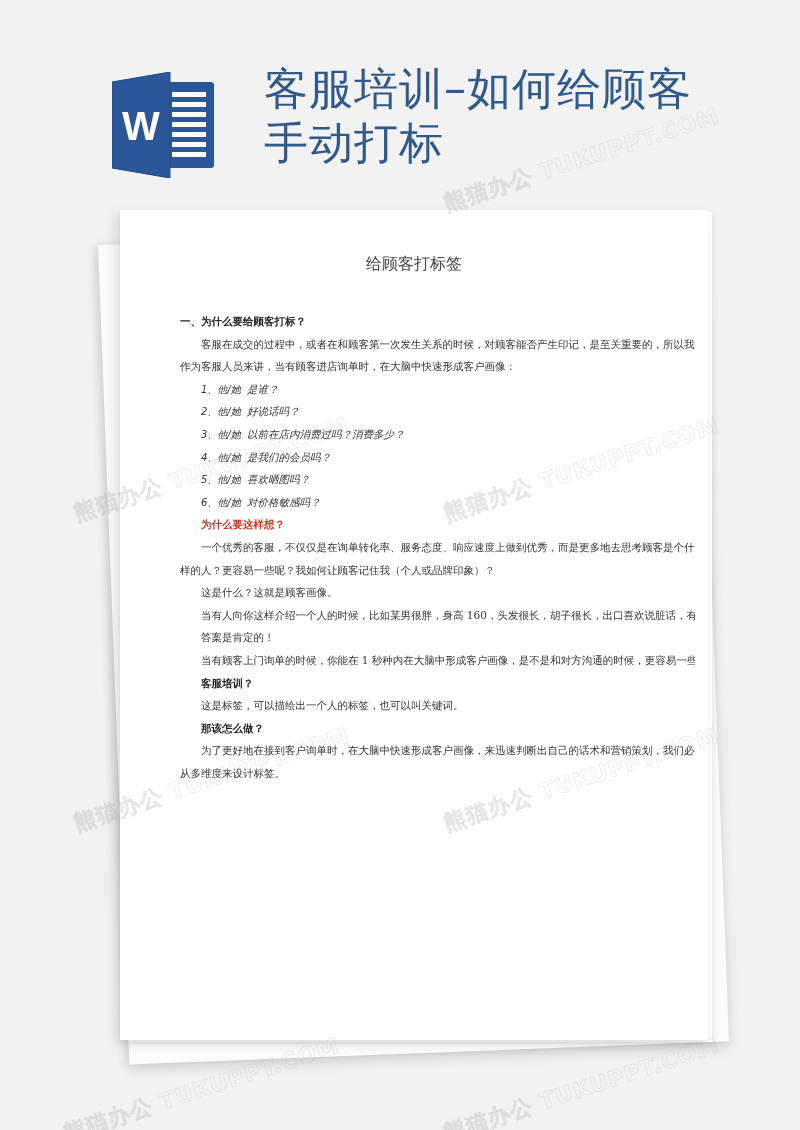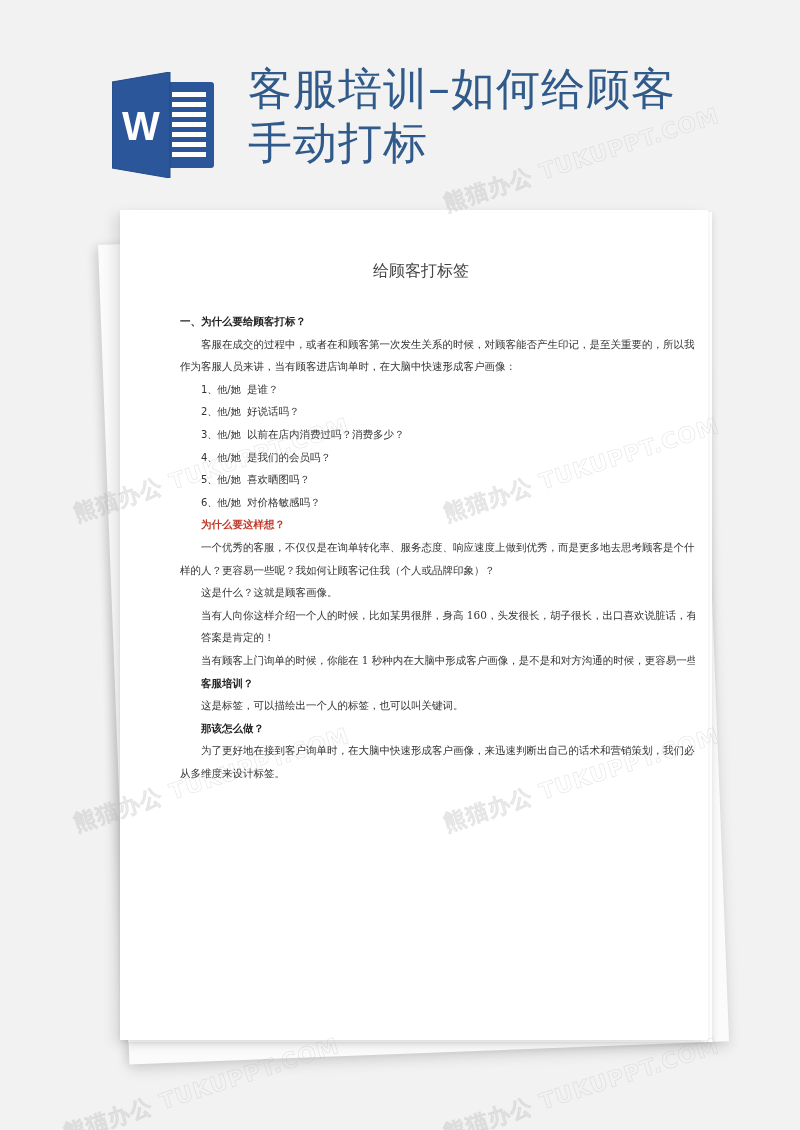--- a/index.html
+++ b/index.html
@@ -7,21 +7,21 @@
       width: 800px; height: 1130px;
       background: #f2f2f2;
       position: relative;
       overflow: hidden;
       font-family: "DejaVu Serif", "Liberation Serif", serif;
     }
     
     .header { position: absolute; left: 0; top: 0; width: 800px; height: 200px; }
     .word-icon { position: absolute; left: 112px; top: 72px; width: 104px; height: 106px; }
     .hero-title {
-      position: absolute; left: 248px; top: 62px;
+      position: absolute; left: 264px; top: 62px;
       font-family: "DejaVu Sans", "Liberation Sans", sans-serif;
       font-size: 44px; line-height: 54px;
       color: #2f5a8a; font-weight: normal;
       letter-spacing: 1px;
       margin: 0;
     }
     .hero-title span { display: block; }
 
     
     .paper-back {
@@ -41,37 +41,38 @@
     .paper {
       position: absolute; left: 120px; top: 210px;
       width: 588px; height: 830px;
       background: #ffffff;
       box-shadow: -6px 4px 12px rgba(0,0,0,0.10), 0 2px 4px rgba(0,0,0,0.06);
     }
     .doc-title {
       position: absolute; left: 0; width: 588px; top: 44px;
       text-align: center;
       font-size: 16px; color: #444;
-      margin: 7px; font-weight: normal;
+      margin: 0; font-weight: normal;
     }
     .doc-body {
       position: absolute; left: 60px; top: 100px; width: 515px;
       font-size: 10.5px; color: #333;
     }
     .line {
       height: 22.6px; line-height: 22.6px;
       white-space: nowrap; overflow: hidden;
     }
     .indent { padding-left: 21px; }
     .bold { font-weight: bold; color: #222; }
     .red { color: #c0392b; font-weight: bold; }
     .list-item {
       padding-left: 21px;
       font-family: "DejaVu Sans", "Liberation Sans", sans-serif;
       font-size: 10px;
+      font-style: italic;
     }
     .list-item .q { font-family: "DejaVu Serif", "Liberation Serif", serif; font-size: 10.5px; }
 
     
     .watermark {
       position: absolute;
       font-family: "DejaVu Sans", "Liberation Sans", sans-serif;
       font-weight: bold; font-size: 22px;
       color: rgba(255,255,255,0.0);
       -webkit-text-stroke: 0.6px rgba(180,180,180,0.35);

